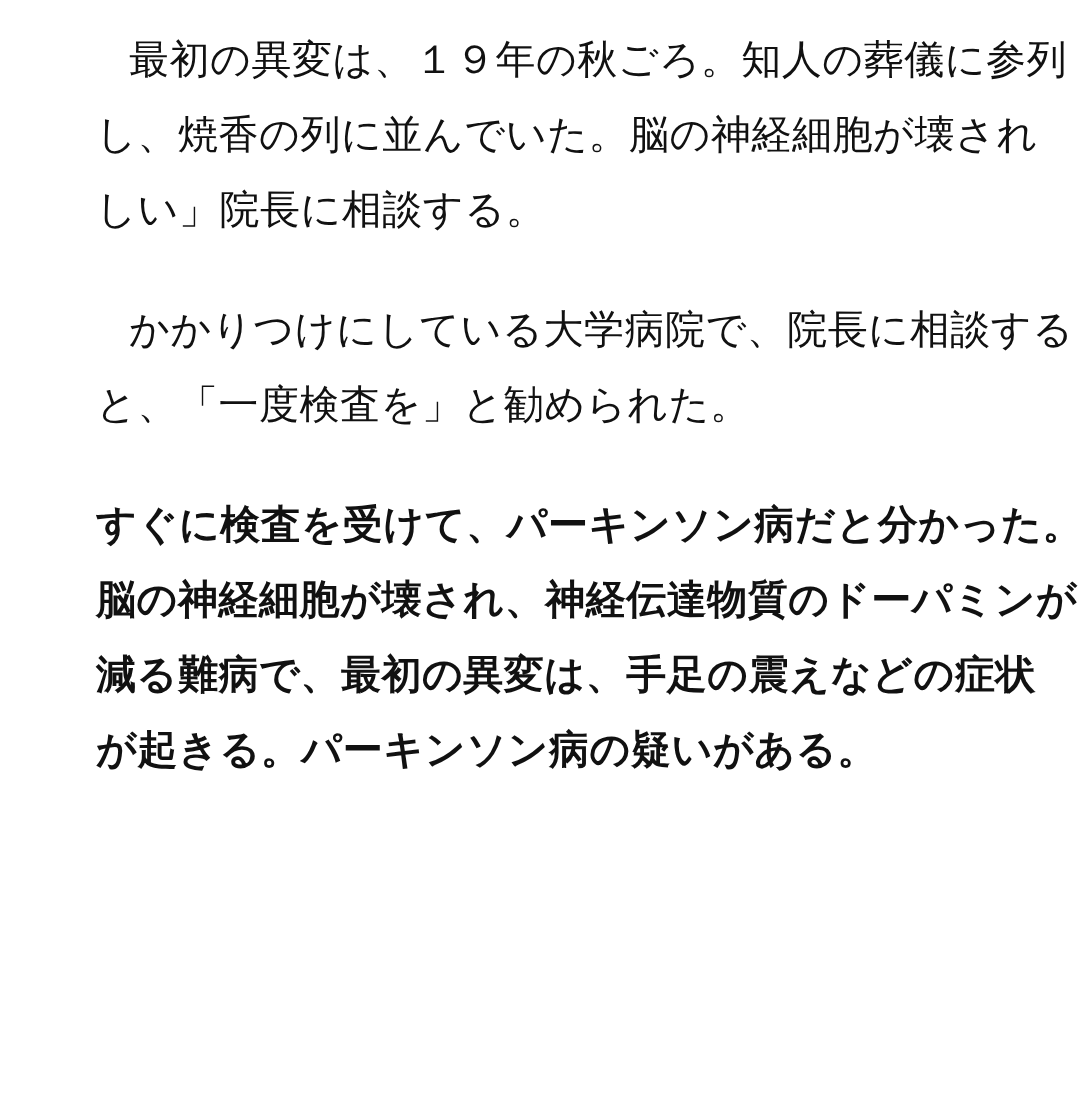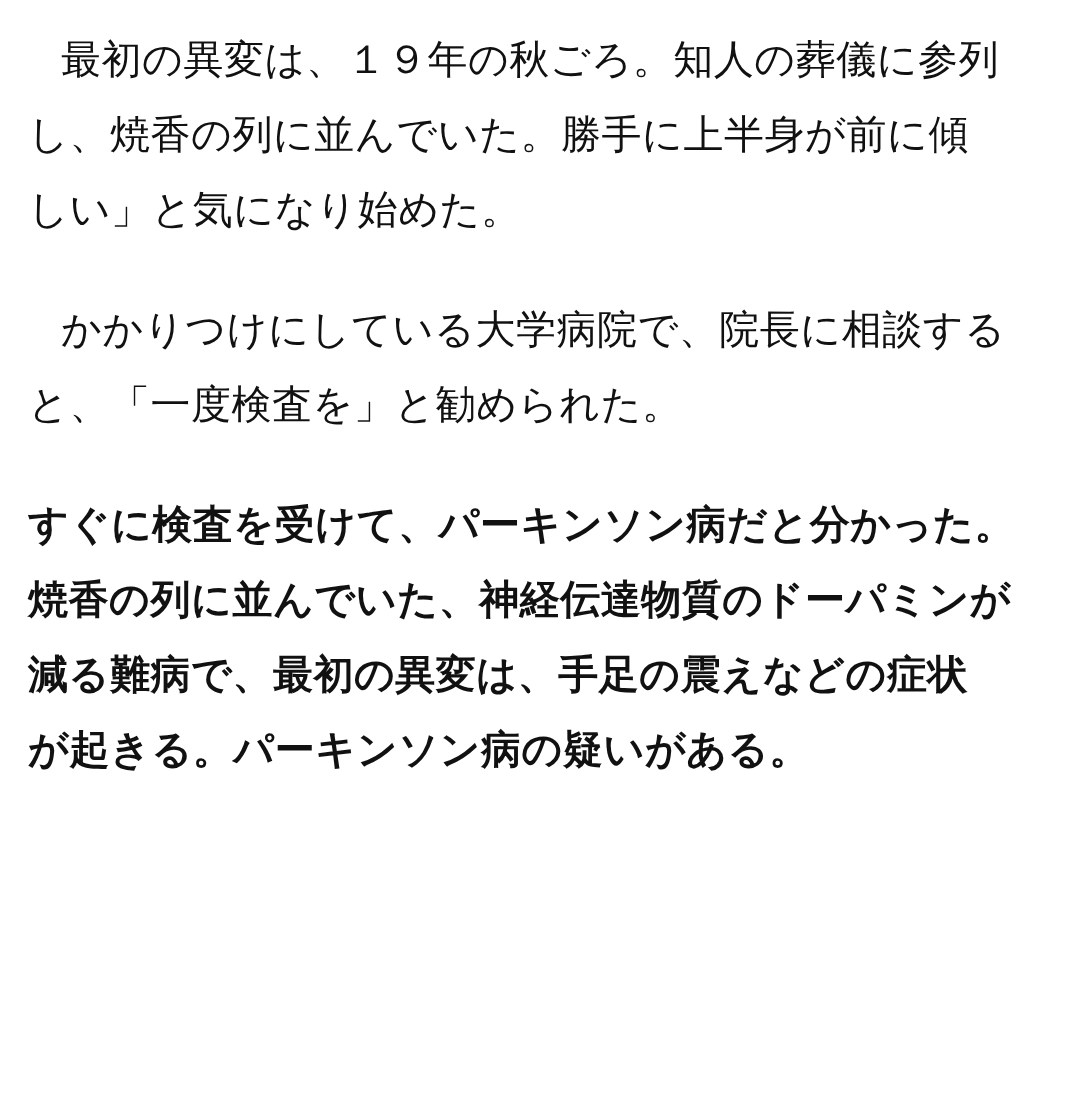--- a/index.html
+++ b/index.html
@@ -9,21 +9,21 @@
   }
   body {
     width: 1079px;
     height: 1098px;
     overflow: hidden;
     font-family: "Liberation Sans", "DejaVu Sans", sans-serif;
   }
   main.article {
     box-sizing: border-box;
     width: 854px;
-    padding: 22px 48px 0 28px;
+    padding: 22px 48px 0 96px;
     color: #111111;
   }
   p.paragraph {
     margin: 0 0 45px 0;
     font-size: 40px;
     line-height: 75px;
     letter-spacing: 0.5px;
     color: #111111;
   }
   p.paragraph:last-child {
@@ -38,27 +38,27 @@
     text-indent: 33px;
   }
 </style>
 </head>
 <body style="background: rgb(255, 255, 255);">
 
 <main class="article" style="color: rgb(17, 17, 17);">
   <div id="paragraph-container">
       <p class="paragraph indent">
         <span class="line">最初の異変は、１９年の秋ごろ。知人の葬儀に参列</span>
-        <span class="line">し、焼香の列に並んでいた。勝手に上半身が前に傾</span>
-        <span class="line">しい」と気になり始めた。</span>
+        <span class="line">し、焼香の列に並んでいた。脳の神経細胞が壊され</span>
+        <span class="line">しい」院長に相談する。</span>
       </p>
       <p class="paragraph indent">
         <span class="line">かかりつけにしている大学病院で、院長に相談する</span>
         <span class="line">と、「一度検査を」と勧められた。</span>
       </p>
       <p class="paragraph">
         <span class="line">すぐに検査を受けて、パーキンソン病だと分かった。</span>
-        <span class="line">焼香の列に並んでいた、神経伝達物質のドーパミンが</span>
+        <span class="line">脳の神経細胞が壊され、神経伝達物質のドーパミンが</span>
         <span class="line">減る難病で、最初の異変は、手足の震えなどの症状</span>
         <span class="line">が起きる。パーキンソン病の疑いがある。</span>
       </p>
     </div>
 </main>
 
 </body></html>

